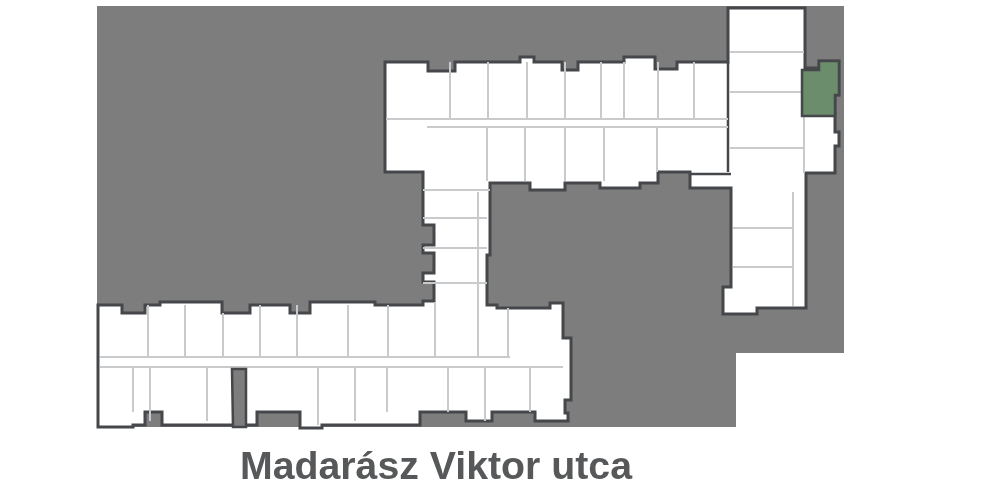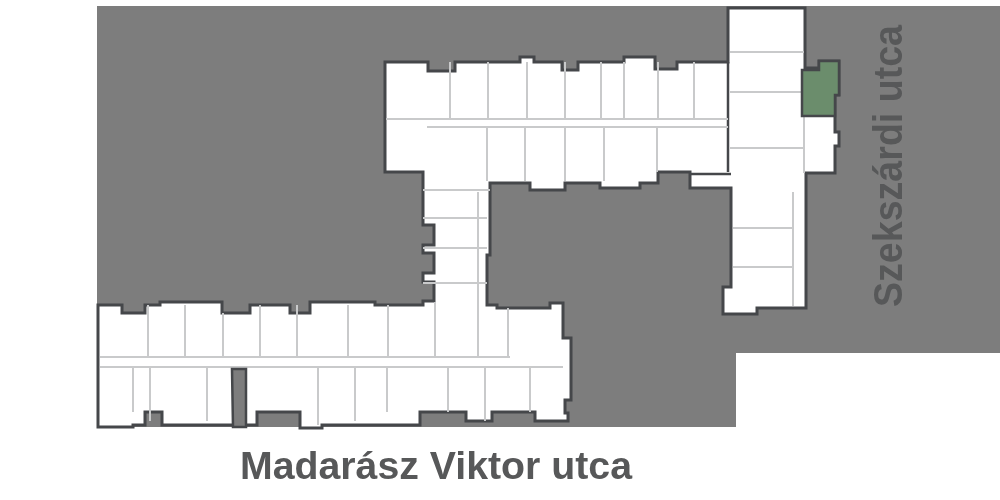--- a/index.html
+++ b/index.html
@@ -1,18 +1,18 @@
 <!DOCTYPE html>
 <html style="--background: #ffffff; --street_area: #7d7d7d; --building_fill: #ffffff; --building_wall: #45474a; --unit_divider: #c9cacb; --highlight_green: #6b8d6c; --street_label: #575859;"><head>
 <meta charset="utf-8">
 <style>
   html,body{margin:0;padding:0;background:#ffffff;}
   .canvas{
     position:relative;
-    width:1000px;height:500px;
+    width:844px;height:500px;
     background:var(--background,#ffffff);
     overflow:hidden;
     font-family:"Liberation Sans",sans-serif;
   }
   svg{display:block;}
   .gray-area{fill:var(--street_area,#7d7d7d);}
   .building{
     fill:var(--building_fill,#ffffff);
     stroke:var(--building_wall,#45474a);
     stroke-width:3;

